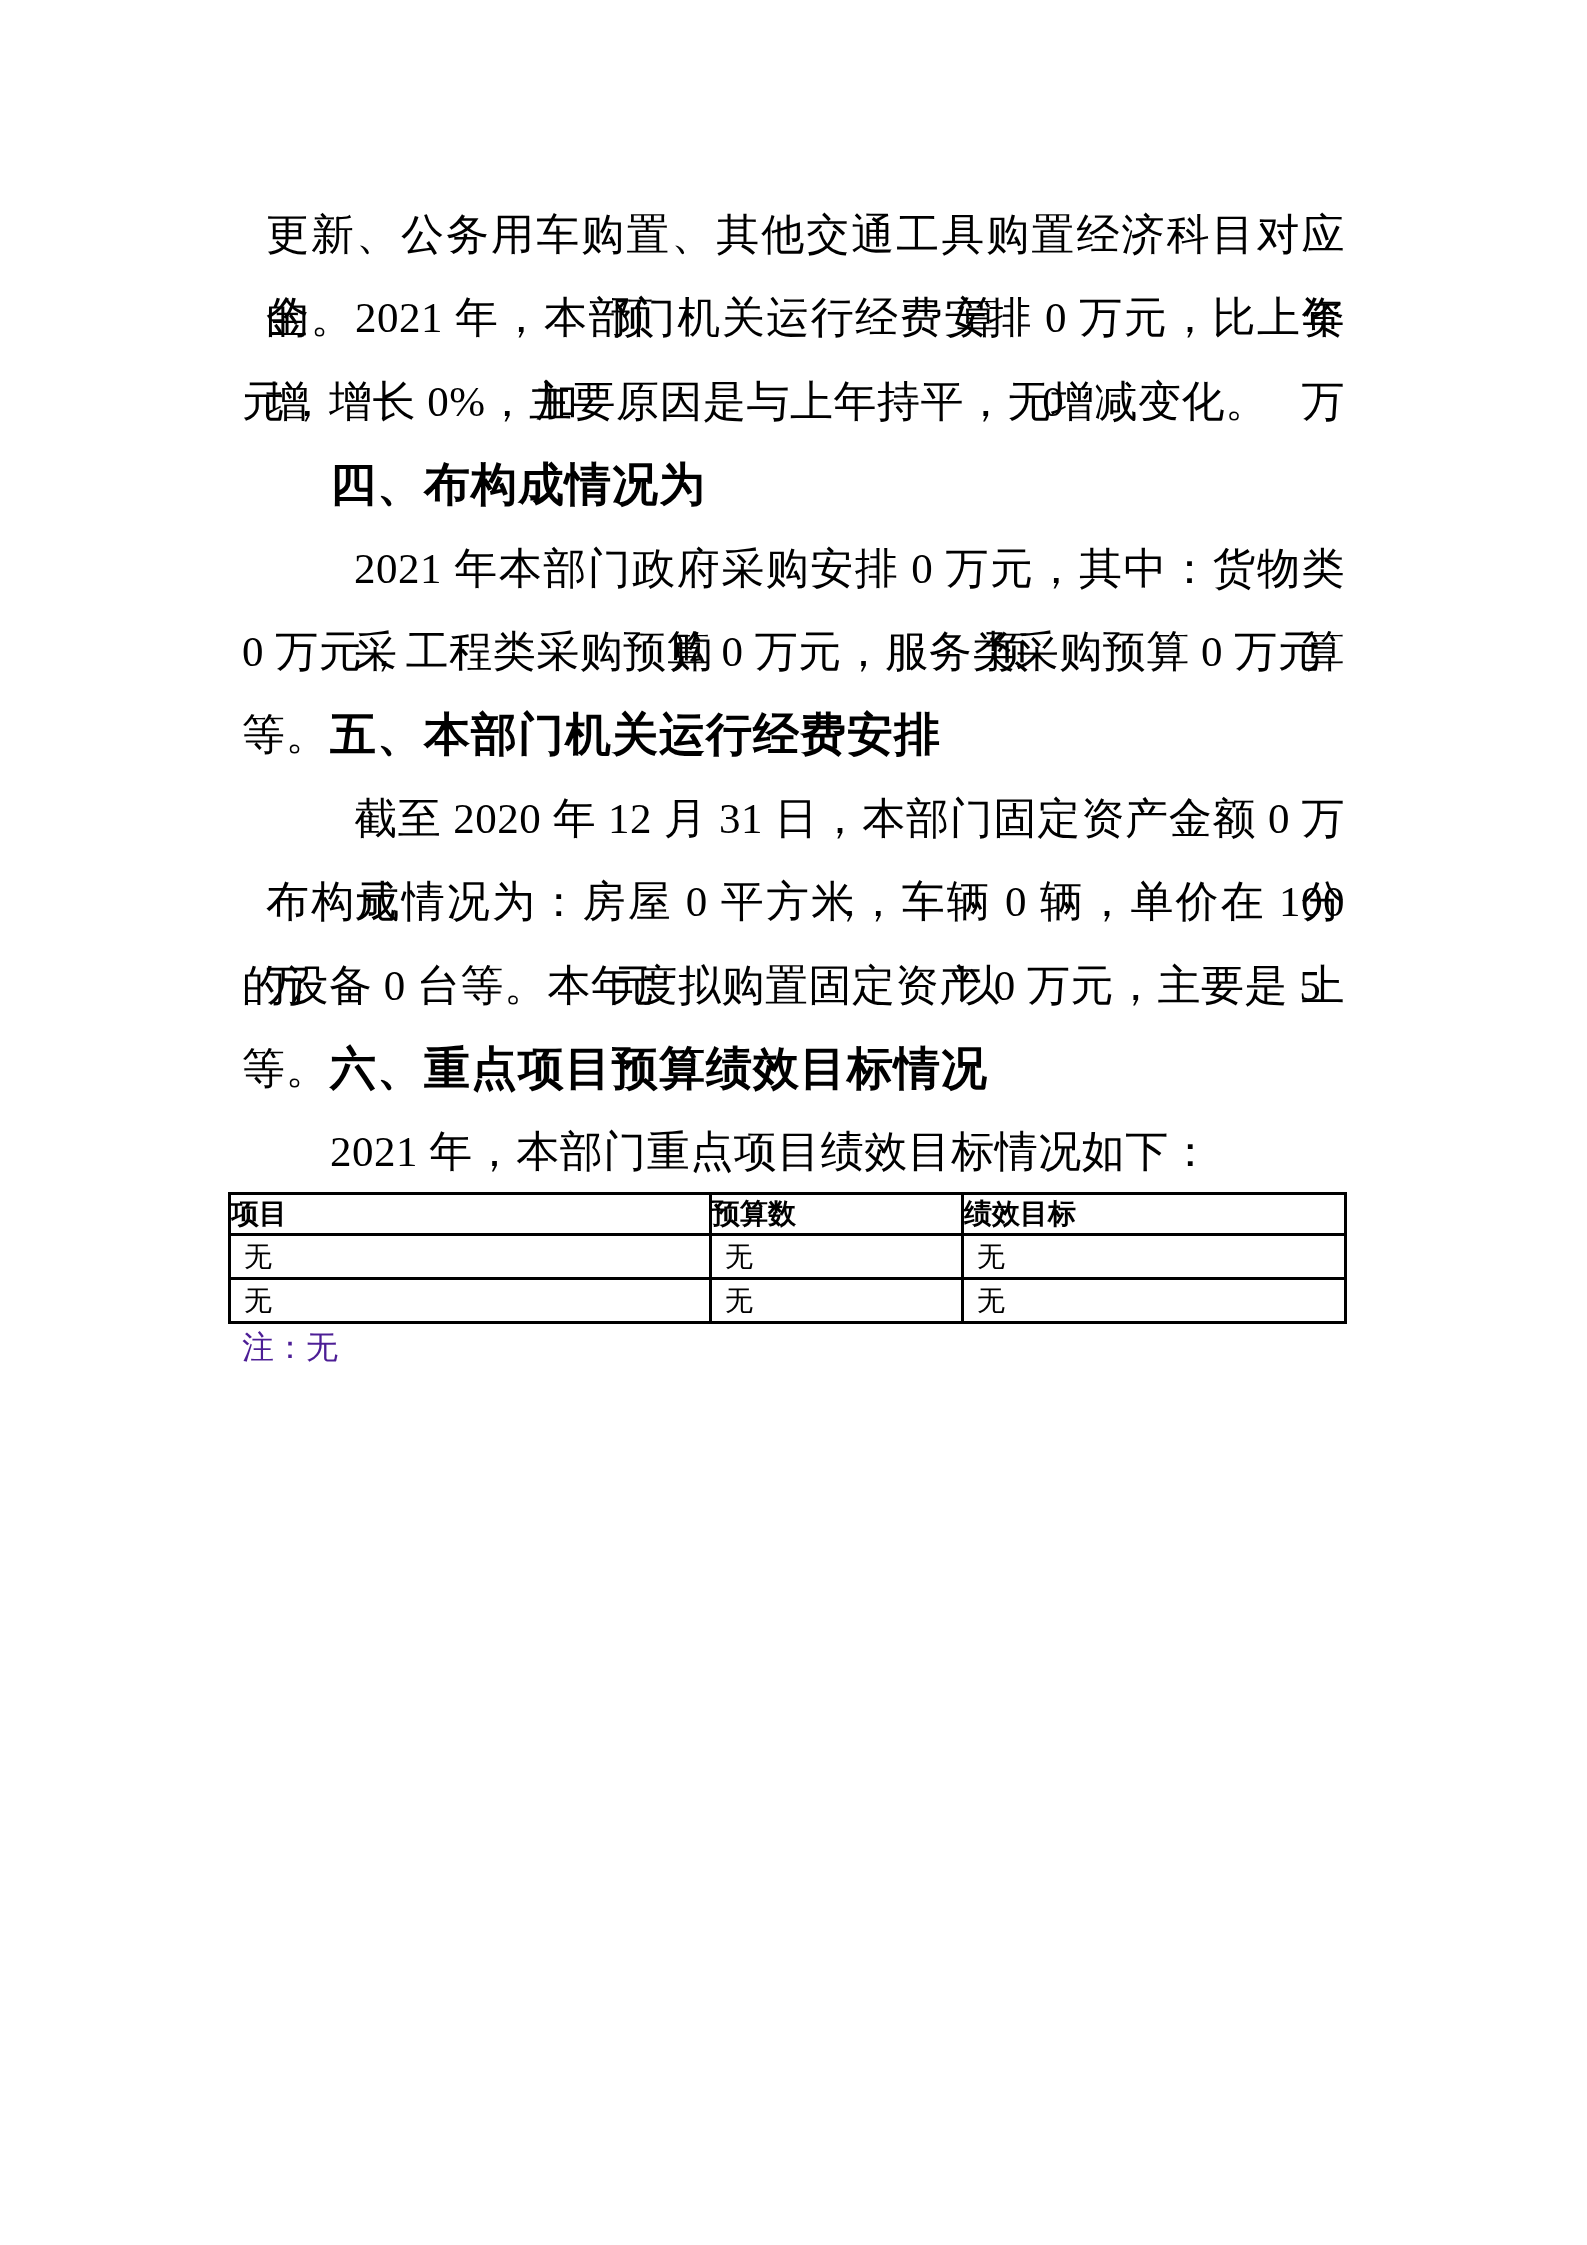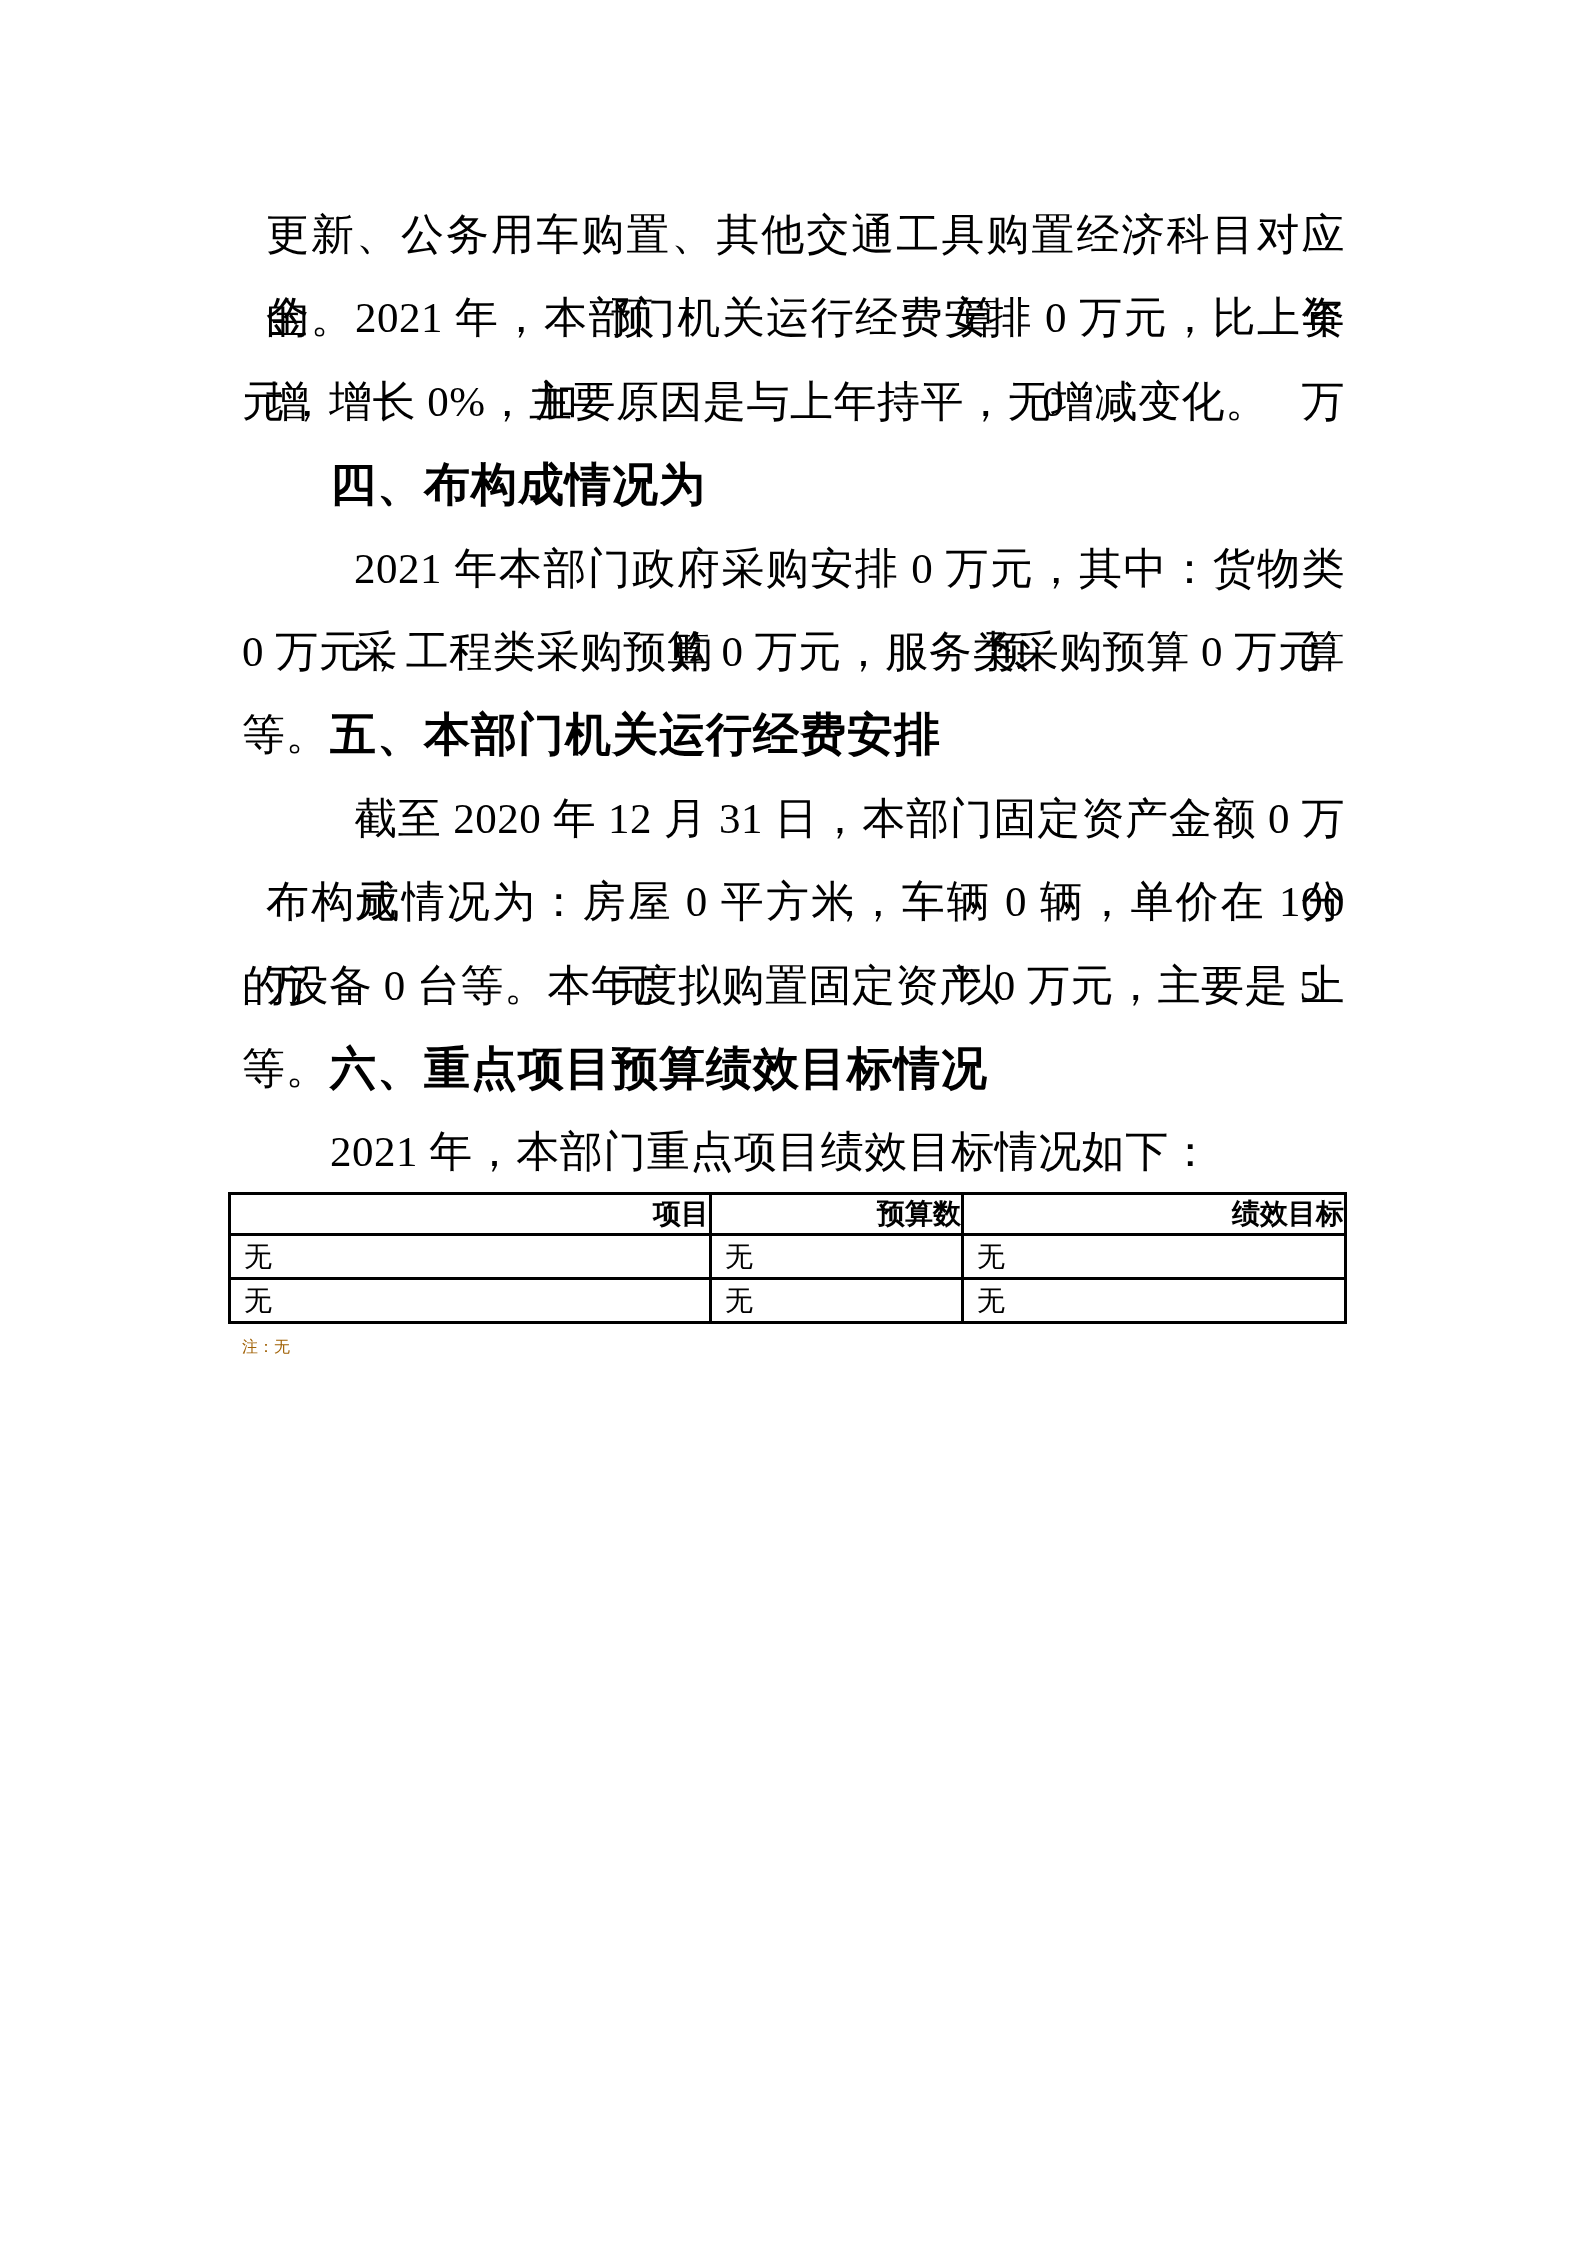--- a/index.html
+++ b/index.html
@@ -50,37 +50,37 @@
   .budget-table td{
     border:3px solid #000;
     padding:0;
     overflow:hidden;
   }
   .budget-table th{
     height:37px;
     font-family:Liberation Mono, monospace;
     font-weight:bold;
     font-size:28px;
-    text-align:right;
+    text-align:left;
     vertical-align:middle;
   }
   .budget-table td{
     height:41px;
     font-family:"Liberation Serif","DejaVu Serif",serif;
     font-size:28px;
     text-align:left;
     vertical-align:middle;
     padding-left:13px;
   }
   .note{
     position:absolute;
     left:242px;top:1330px;
-    font-size:16px;
+    font-size:32px;
     line-height:34px;
-    color:#a16207;
+    color:#4c1d95;
   }
 </style>
 </head>
 <body>
 
 <div class="page">
 
   <div class="doc-text">
     <div class="line justify">更新、公务用车购置、其他交通工具购置经济科目对应的预算资</div>
     <div class="line justify">金。2021 年，本部门机关运行经费安排 0 万元，比上年增加 0 万</div>

